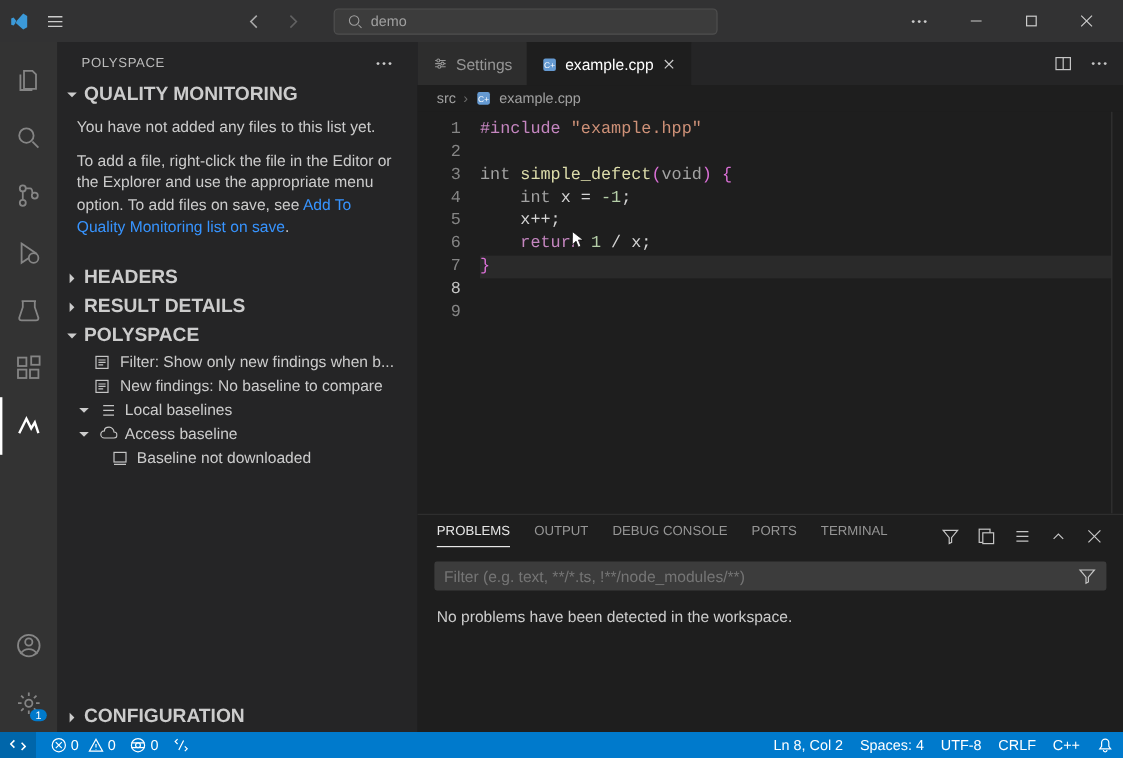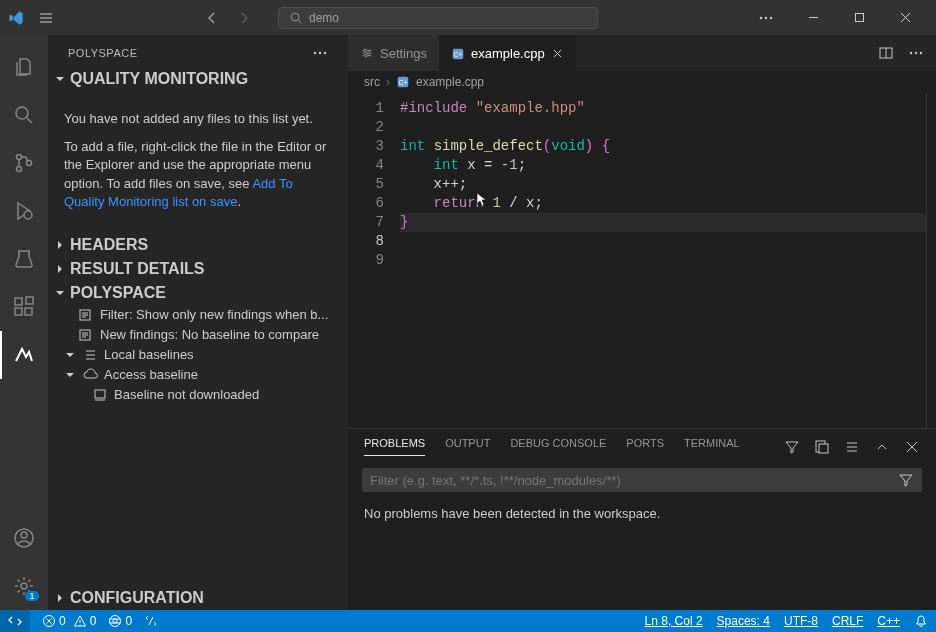--- a/index.html
+++ b/index.html
@@ -108,21 +108,20 @@
   padding: 3px 6px;
   font-weight: 600;
   font-size: 16px;
   color: #cccccc;
   cursor: pointer;
 }
 .section-body {
   padding: 6px 16px 12px 16px;
   font-size: 13px;
   color: #cccccc;
-  margin-top: 13px;
 }
 .section-body p { margin-bottom: 10px; line-height: 1.4; }
 .link { color: #3794ff; }
 .tree-item {
   display: flex;
   align-items: center;
   gap: 6px;
   padding: 2px 6px 2px 16px;
   font-size: 13px;
   cursor: pointer;
@@ -193,21 +192,21 @@
 .code {
   flex: 1;
   padding: 6px 0 0 0;
   color: #d4d4d4;
 }
 .code .line { height: 19px; display: block; white-space: pre; }
 .code .line.hl { background: #2a2a2a; }
 .tok-pp { color: #c586c0; }
 .tok-str { color: #ce9178; }
 .tok-cmt { color: #6a9955; }
-.tok-kw { color: #14b8a6; }
+.tok-kw { color: #a3a3a3; }
 .tok-fn { color: #dcdcaa; }
 .tok-num { color: #b5cea8; }
 .tok-br { color: #da70d6; }
 .minimap { width: 10px; border-left: 1px solid #333; }
 .cursor-pointer {
   position: absolute;
   left: 128px;
   top: 99px;
   width: 12px; height: 16px;
 }
@@ -264,21 +263,21 @@
   gap: 12px;
 }
 .statusbar .remote {
   background: #0066aa;
   height: 100%;
   display: flex;
   align-items: center;
   padding: 0 8px;
   margin-left: -8px;
 }
-.statusbar .sb-right { margin-left: auto; display: flex; gap: 14px; align-items: flex-end; text-decoration: underline; }
+.statusbar .sb-right { margin-left: auto; display: flex; gap: 14px; align-items: flex-end; }
 .sb-item { display: flex; align-items: center; gap: 3px; }
 
 svg { display: block; }
 </style>
 </head>
 <body>
 
 <div class="titlebar">
   <div class="titlebar-left">
     <span class="icon">

